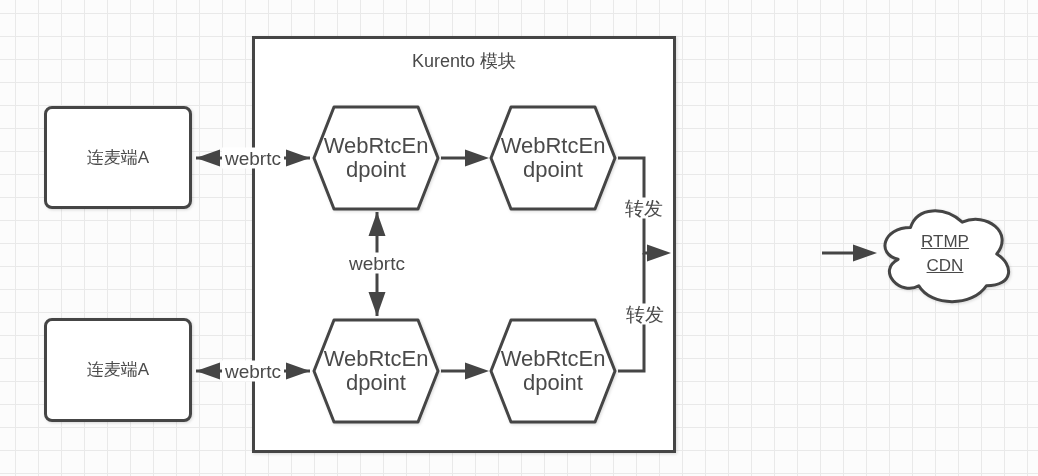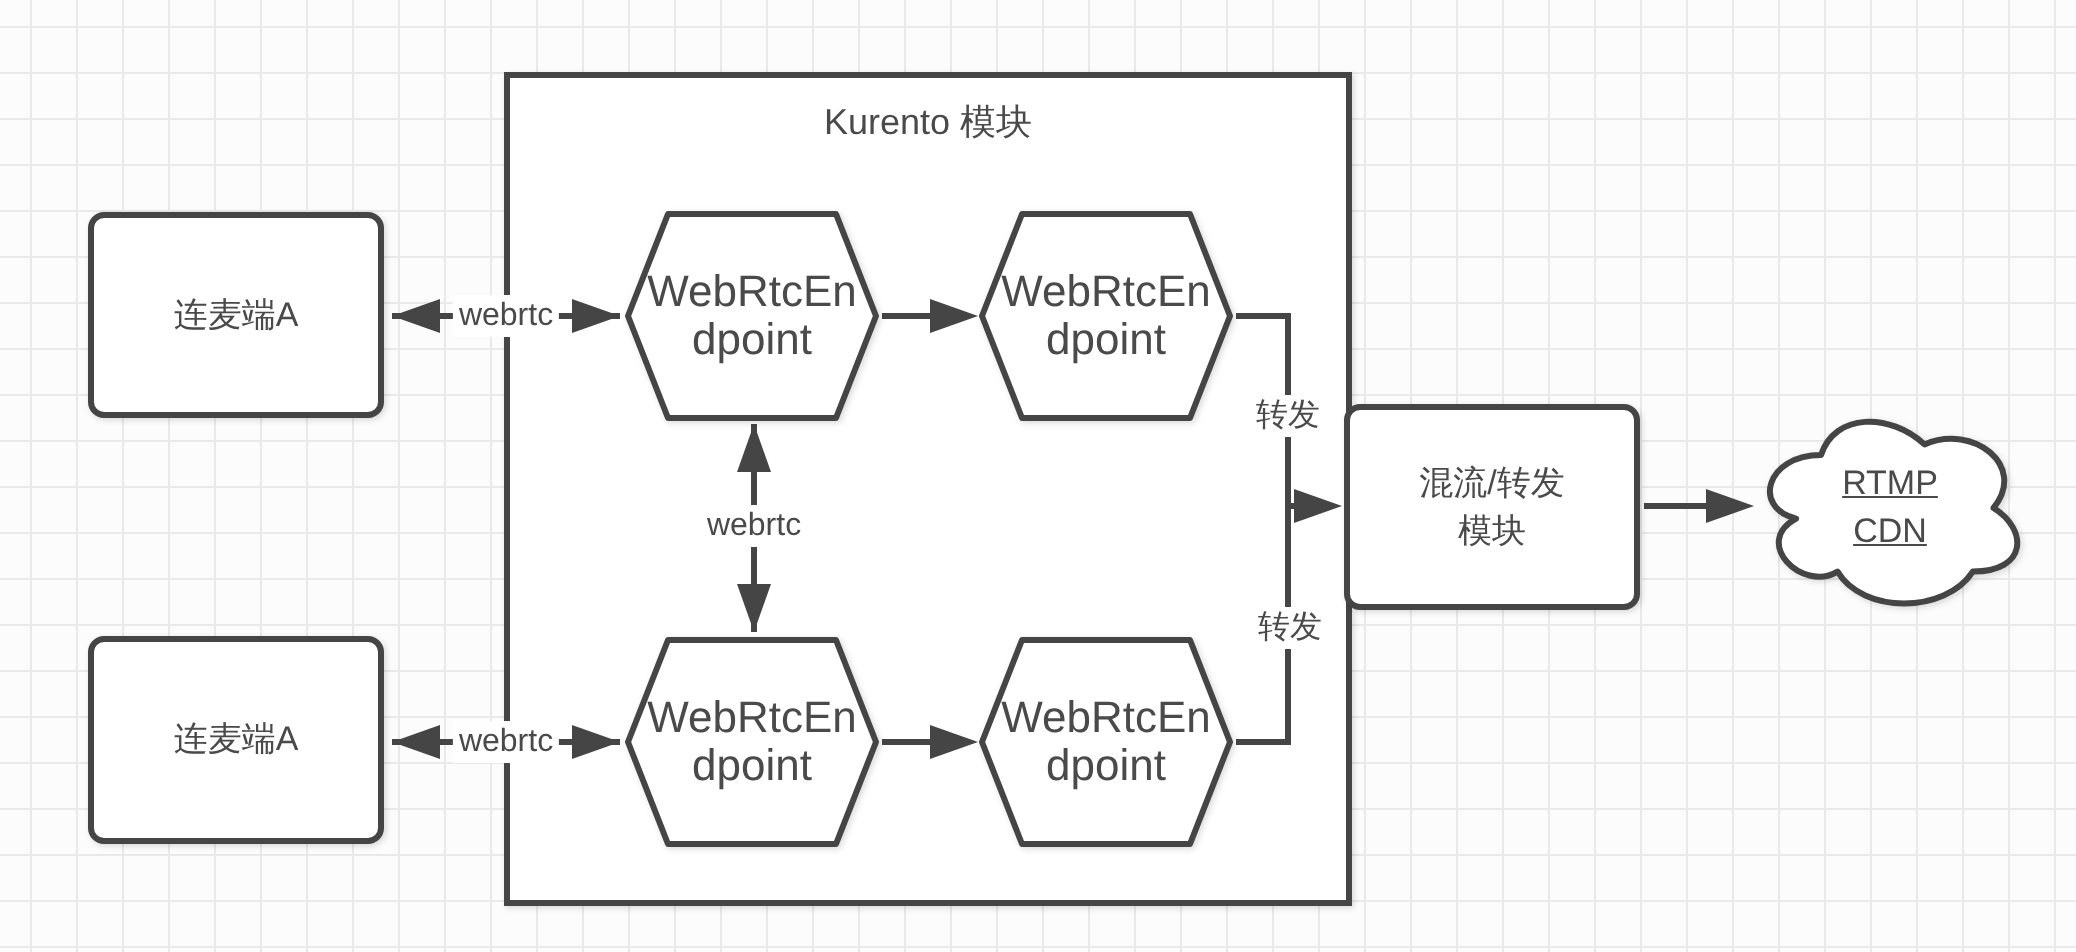--- a/index.html
+++ b/index.html
@@ -51,21 +51,21 @@
   .hex-1{left:312px;top:105px;}
   .hex-2{left:489px;top:105px;}
   .hex-3{left:312px;top:318px;}
   .hex-4{left:489px;top:318px;}
   .cloud{left:876px;top:201px;width:138px;height:106px;font-size:17px;line-height:24px;text-decoration:underline;}
   .shape-label{position:relative;z-index:1;}
   .shape-label span{display:block;}
   
   .edge-label{
     position:absolute;z-index:4;transform:translate(-50%,-50%);
-    background:var(--fill);padding:0 3px;font-size:16px;line-height:21px;
+    background:var(--fill);padding:0 3px;font-size:19px;line-height:21px;
     color:var(--text);white-space:nowrap;
   }
   .lbl-webrtc-top   {left:253px;top:158px;}
   .lbl-webrtc-mid   {left:377px;top:263px;}
   .lbl-webrtc-bottom{left:253px;top:371px;}
   .lbl-forward-top  {left:644px;top:208px;}
   .lbl-forward-bottom{left:645px;top:314px;}
 </style>
 </head>
 <body>
@@ -142,26 +142,20 @@
   <div class="shape hex hex-4">
     <svg class="hex-svg" viewBox="0 0 128 106">
       <polygon points="2,53 22,2 106,2 126,53 106,104 22,104"></polygon>
     </svg>
     <div class="shape-label">
       <span>WebRtcEn</span>
       <span>dpoint</span>
     </div>
   </div>
 
-  <div class="shape rounded-rect mixer">
-    <div class="shape-label">
-      <span>混流/转发</span>
-      <span>模块</span>
-    </div>
-  </div>
 
   <div class="shape cloud">
     <svg class="cloud-svg" viewBox="0 0 138 106">
       <path d="M 34.5 26.5
                C 6.9 26.5 0 53 22.08 58.3
                C 0 69.96 24.84 95.4 42.78 84.8
                C 55.2 106 96.6 106 110.4 84.8
                C 138 84.8 138 63.6 120.75 53
                C 138 31.8 110.4 10.6 86.25 21.2
                C 69 5.3 41.4 5.3 34.5 26.5 Z"></path>

